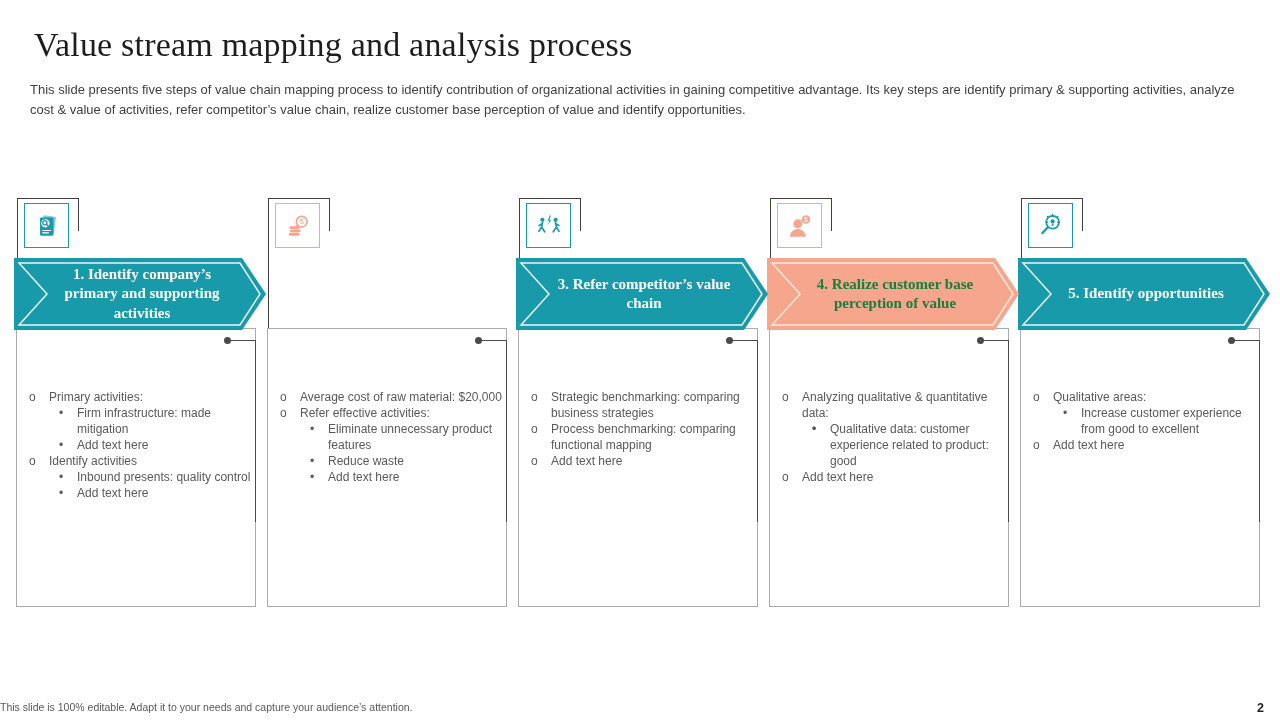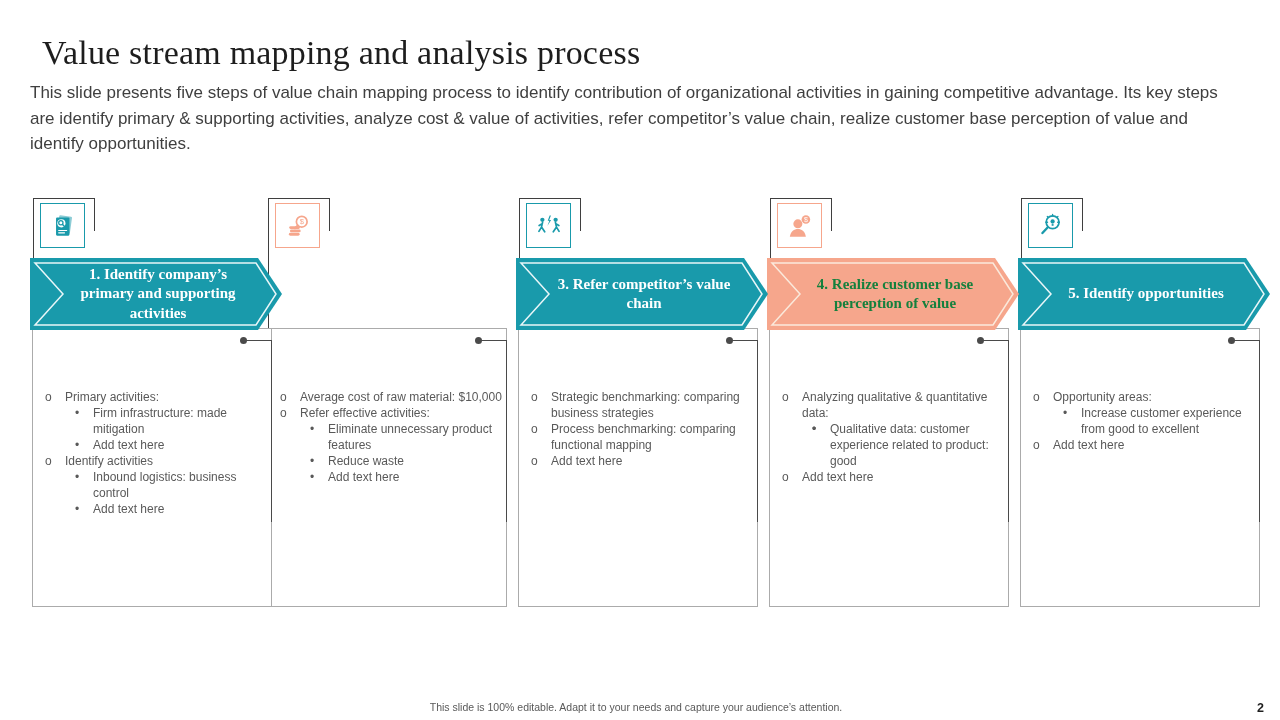--- a/index.html
+++ b/index.html
@@ -2,27 +2,27 @@
 <html><head>
 <meta charset="utf-8">
 <style>
   html,body{margin:0;padding:0;}
   body{
     width:1280px;height:720px;background:#ffffff;position:relative;overflow:hidden;
     font-family:"Liberation Sans",sans-serif;
   }
   .slide{position:absolute;inset:0;background:#fff;}
   .title{
-    position:absolute;left:30px;top:22px;margin:12px;
+    position:absolute;left:30px;top:22px;margin:4px;
     font-family:"Liberation Serif",serif;font-weight:400;
     font-size:34px;color:#1d1d1d;letter-spacing:.2px;
   }
   .subtitle{
     position:absolute;left:30px;top:80px;width:1205px;margin:0;
-    font-size:17px;line-height:1.5;color:#3f3f3f;
+    font-size:13px;line-height:1.5;color:#3f3f3f;
   }
   .step-col{position:absolute;top:196px;width:240px;height:420px;}
   .conn-v{position:absolute;left:1px;top:2px;width:0;height:140px;border-left:1.5px solid #3f3f3f;z-index:0;}
   .bracket{position:absolute;left:1px;top:2px;width:61px;height:32px;border-top:1.5px solid #3f3f3f;border-right:1.5px solid #3f3f3f;z-index:1;}
   .icon-box{
     position:absolute;left:8px;top:7px;width:43px;height:43px;background:#fff;
     border:1.5px solid currentColor;display:flex;align-items:center;justify-content:center;z-index:4;
   }
   .icon-box svg{width:30px;height:30px;display:block;}
   .arrow{position:absolute;left:-2px;top:62px;width:252px;height:72px;z-index:5;}
@@ -36,31 +36,31 @@
   .elbow-h{position:absolute;top:11px;right:-1px;width:26px;border-top:1.5px solid #4a4a4a;}
   .elbow-v{position:absolute;top:11px;right:-1px;height:182px;border-right:1.5px solid #4a4a4a;}
   .elbow-dot{position:absolute;top:8px;right:24px;width:7px;height:7px;border-radius:50%;background:#4a4a4a;}
   .bullets{position:absolute;left:0;top:60px;right:4px;color:#595959;font-size:12px;line-height:16px;}
   .b{position:relative;}
   .b .m{position:absolute;top:0;}
   .b.l1{padding-left:32px;}
   .b.l1 .m{left:12px;}
   .b.l2{padding-left:60px;}
   .b.l2 .m{left:42px;}
-  .footer{position:absolute;left:0;right:8px;bottom:7px;text-align:center;font-size:10.5px;color:#595959;}
+  .footer{position:absolute;left:0;right:8px;bottom:7px;text-align:left;font-size:10.5px;color:#595959;}
   .pagenum{position:absolute;right:16px;bottom:5px;font-size:12.5px;font-weight:700;color:#1f1f1f;}
 </style>
 </head>
 <body>
 
 <div class="slide">
   <h1 class="title">Value stream mapping and analysis process</h1>
   <p class="subtitle">This slide presents five steps of value chain mapping process to identify contribution of organizational activities in gaining competitive advantage. Its key steps are identify primary &amp; supporting activities, analyze cost &amp; value of activities, refer competitor’s value chain, realize customer base perception of value and identify opportunities.</p>
   <div id="steps">
-      <div class="step-col" style="left: 32px; z-index: 10;">
+      <div class="step-col" style="left: 16px; z-index: 10;">
         <div class="conn-v"></div>
         <div class="bracket"></div>
         <div class="icon-box" style="color:#199AAB">
           <svg viewBox="0 0 28 28" fill="none">
             <rect x="9.5" y="4.5" width="12" height="16" rx="1" fill="currentColor" opacity=".5" transform="rotate(8 15.5 12.5)"></rect>
             <rect x="7.5" y="6" width="12.5" height="17" rx="1" fill="currentColor"></rect>
             <circle cx="12.5" cy="11.5" r="3.8" fill="#fff"></circle>
             <circle cx="12" cy="11" r="2" stroke="currentColor" stroke-width="1.2"></circle>
             <line x1="13.6" y1="12.6" x2="15.2" y2="14.2" stroke="currentColor" stroke-width="1.4" stroke-linecap="round"></line>
             <line x1="10" y1="18.2" x2="17.4" y2="18.2" stroke="#fff" stroke-width="1.1" stroke-linecap="round"></line>
@@ -76,21 +76,21 @@
         </div>
         <div class="text-box">
           <span class="elbow-dot"></span>
           <span class="elbow-h"></span>
           <span class="elbow-v"></span>
           <div class="bullets">
             <div class="b l1"><span class="m">o</span><span>Primary activities:</span></div>
             <div class="b l2"><span class="m">•</span><span>Firm infrastructure: made mitigation</span></div>
             <div class="b l2"><span class="m">•</span><span>Add text here</span></div>
             <div class="b l1"><span class="m">o</span><span>Identify activities</span></div>
-            <div class="b l2"><span class="m">•</span><span>Inbound logistics: business control</span></div>
+            <div class="b l2"><span class="m">•</span><span>Inbound presents: quality control</span></div>
             <div class="b l2"><span class="m">•</span><span>Add text here</span></div>
           </div>
         </div>
       </div>
       <div class="step-col" style="left: 267px; z-index: 9;">
         <div class="conn-v"></div>
         <div class="bracket"></div>
         <div class="icon-box" style="color:#F6A68C">
           <svg viewBox="0 0 28 28" fill="none">
             <rect x="5.5" y="20.4" width="10" height="2.6" rx="1.3" fill="currentColor"></rect>
@@ -99,21 +99,21 @@
             <circle cx="17.5" cy="10" r="5" stroke="currentColor" stroke-width="1.6"></circle>
             <text x="17.5" y="12.5" text-anchor="middle" font-size="7" font-family="Liberation Sans, sans-serif" fill="currentColor">$</text>
             <line x1="13.8" y1="13.6" x2="11.2" y2="16.2" stroke="currentColor" stroke-width="2" stroke-linecap="round"></line>
           </svg>
         </div>
         <div class="text-box">
           <span class="elbow-dot"></span>
           <span class="elbow-h"></span>
           <span class="elbow-v"></span>
           <div class="bullets">
-            <div class="b l1"><span class="m">o</span><span>Average cost of raw material: $10,000</span></div>
+            <div class="b l1"><span class="m">o</span><span>Average cost of raw material: $20,000</span></div>
             <div class="b l1"><span class="m">o</span><span>Refer effective activities:</span></div>
             <div class="b l2"><span class="m">•</span><span>Eliminate unnecessary product features</span></div>
             <div class="b l2"><span class="m">•</span><span>Reduce waste</span></div>
             <div class="b l2"><span class="m">•</span><span>Add text here</span></div>
           </div>
         </div>
       </div>
       <div class="step-col" style="left: 518px; z-index: 8;">
         <div class="conn-v"></div>
         <div class="bracket"></div>
@@ -191,21 +191,21 @@
             <polygon points="0,0 228,0 252,36 228,72 0,72" fill="#199AAB"></polygon>
             <polygon points="5,5 226,5 246,36 226,67 5,67 33,36" fill="none" stroke="#E8F6F8" stroke-width="1.5"></polygon>
           </svg>
           <div class="lbl" style="color:#FFFFFF">5. Identify opportunities</div>
         </div>
         <div class="text-box">
           <span class="elbow-dot"></span>
           <span class="elbow-h"></span>
           <span class="elbow-v"></span>
           <div class="bullets">
-            <div class="b l1"><span class="m">o</span><span>Opportunity areas:</span></div>
+            <div class="b l1"><span class="m">o</span><span>Qualitative areas:</span></div>
             <div class="b l2"><span class="m">•</span><span>Increase customer experience from good to excellent</span></div>
             <div class="b l1"><span class="m">o</span><span>Add text here</span></div>
           </div>
         </div>
       </div>
     </div>
   <div class="footer">This slide is 100% editable. Adapt it to your needs and capture your audience’s attention.</div>
   <div class="pagenum">2</div>
 </div>
 

